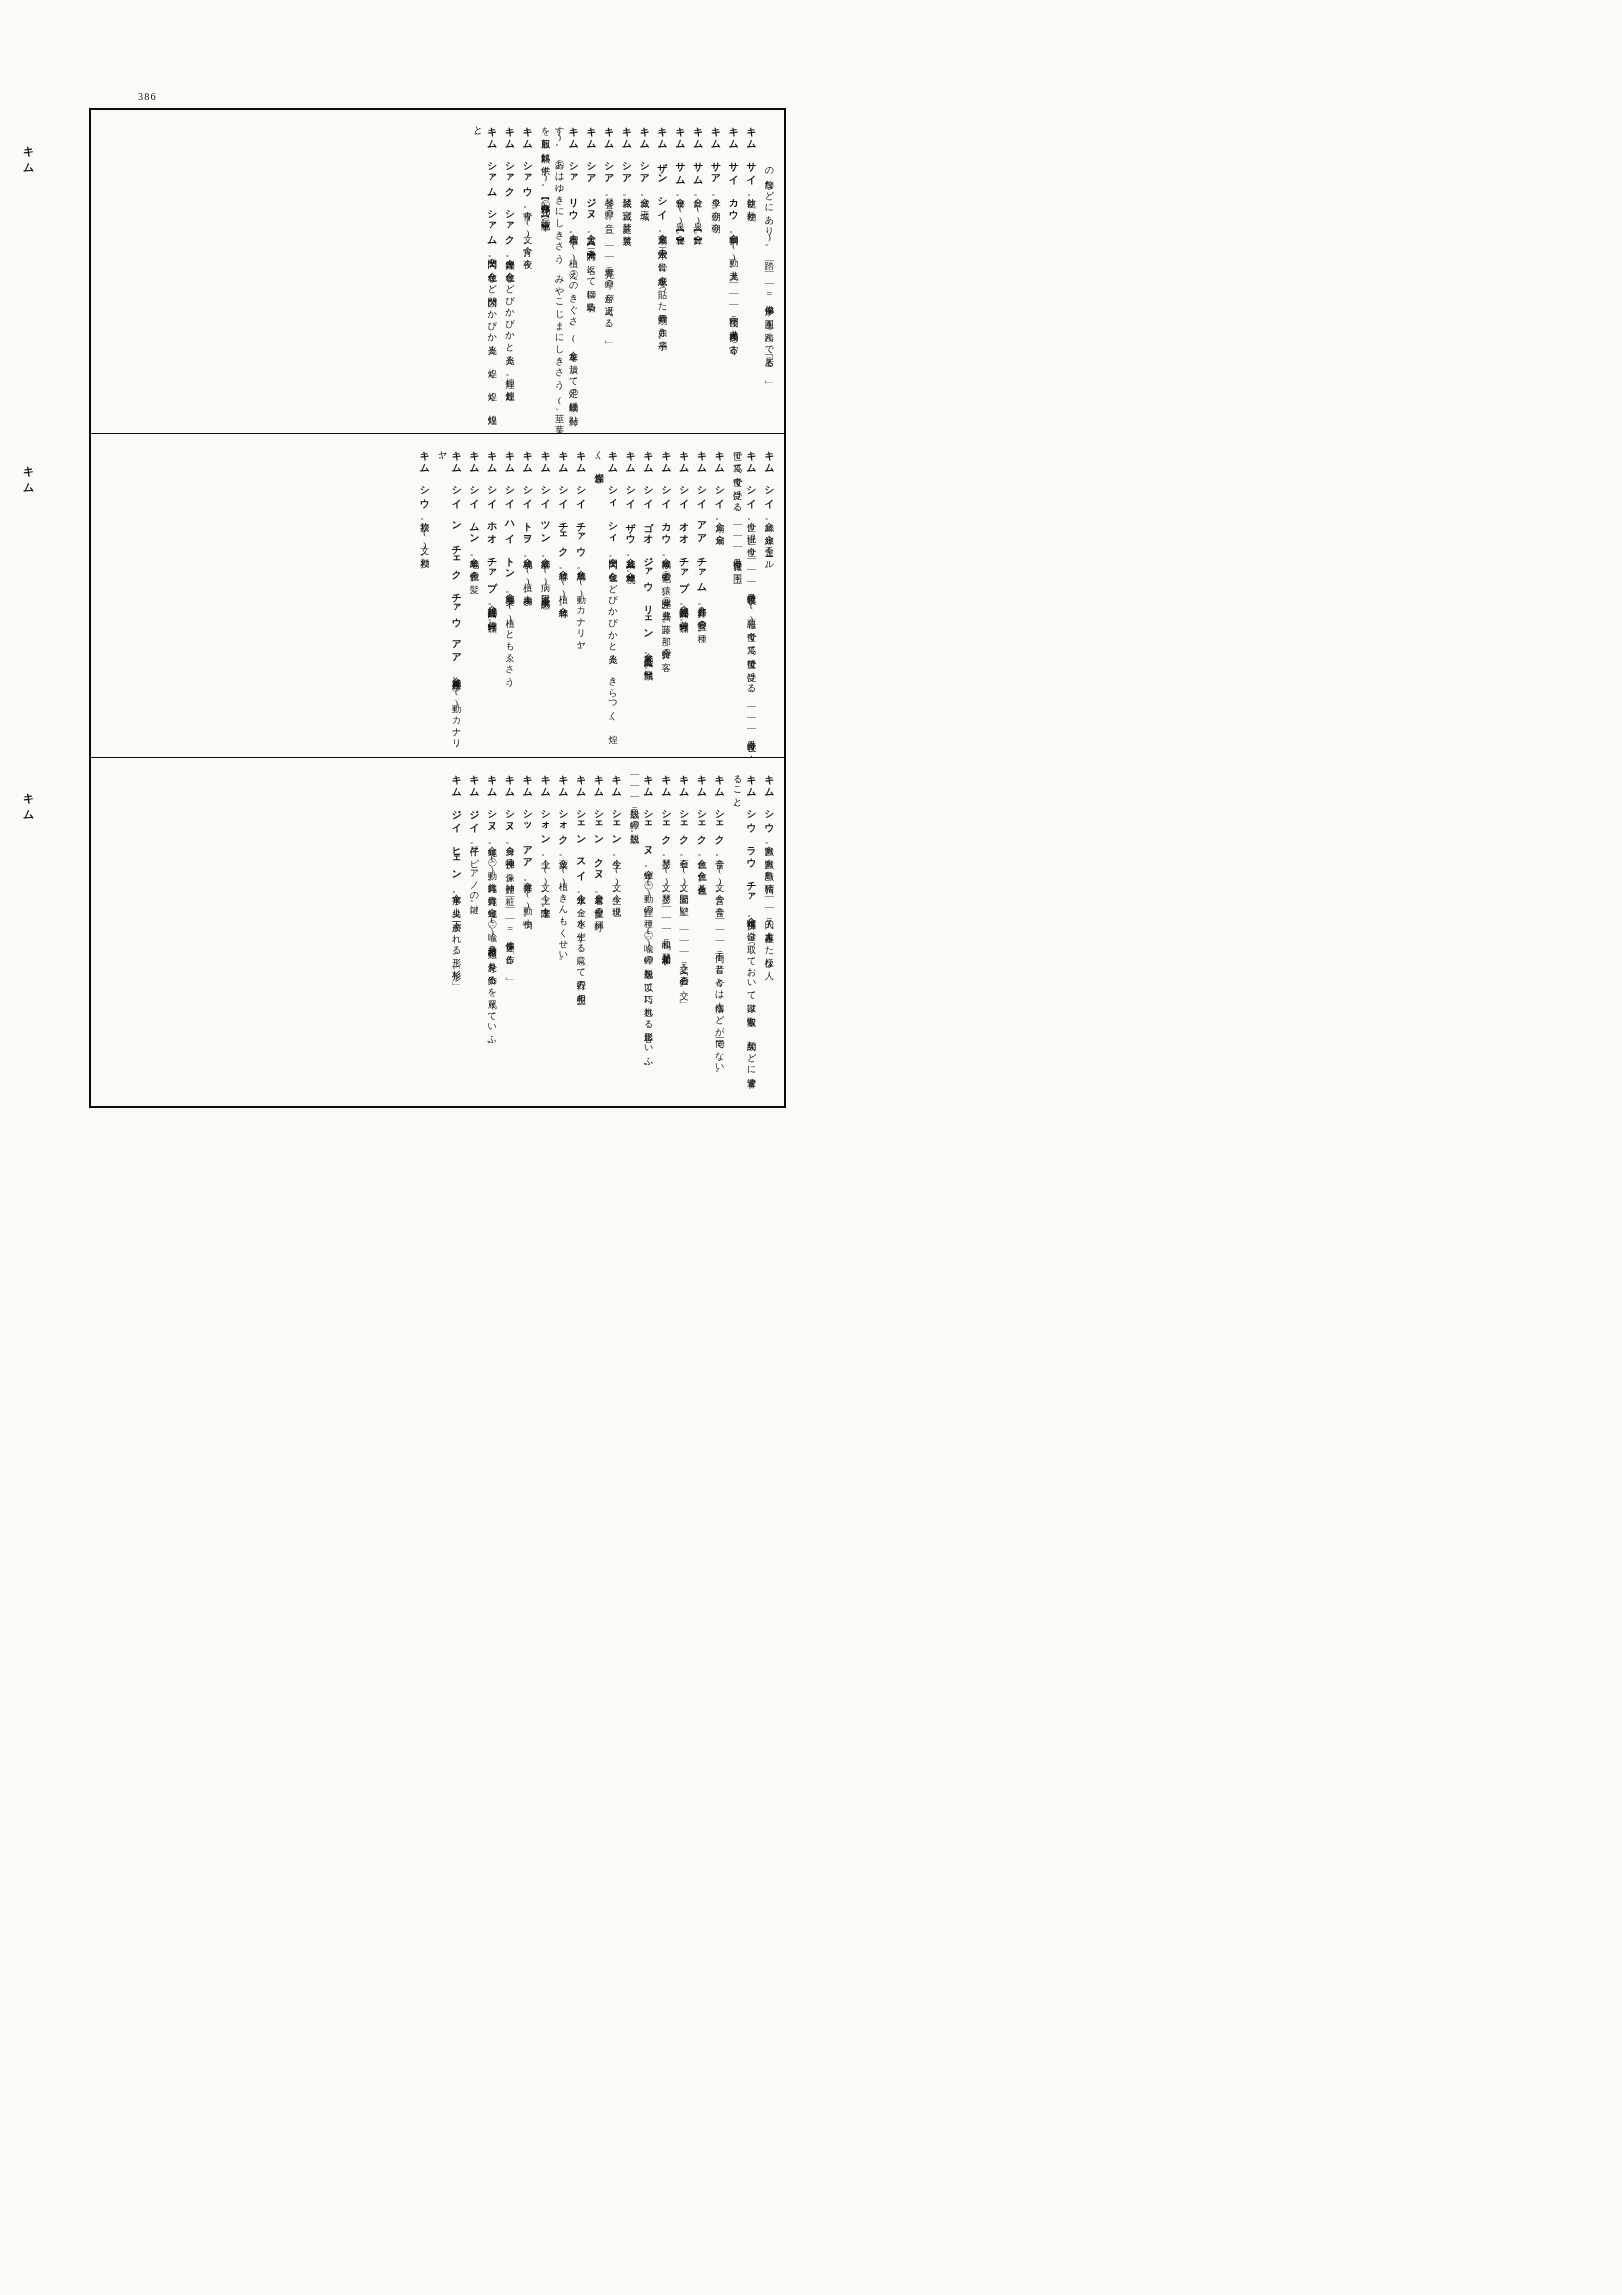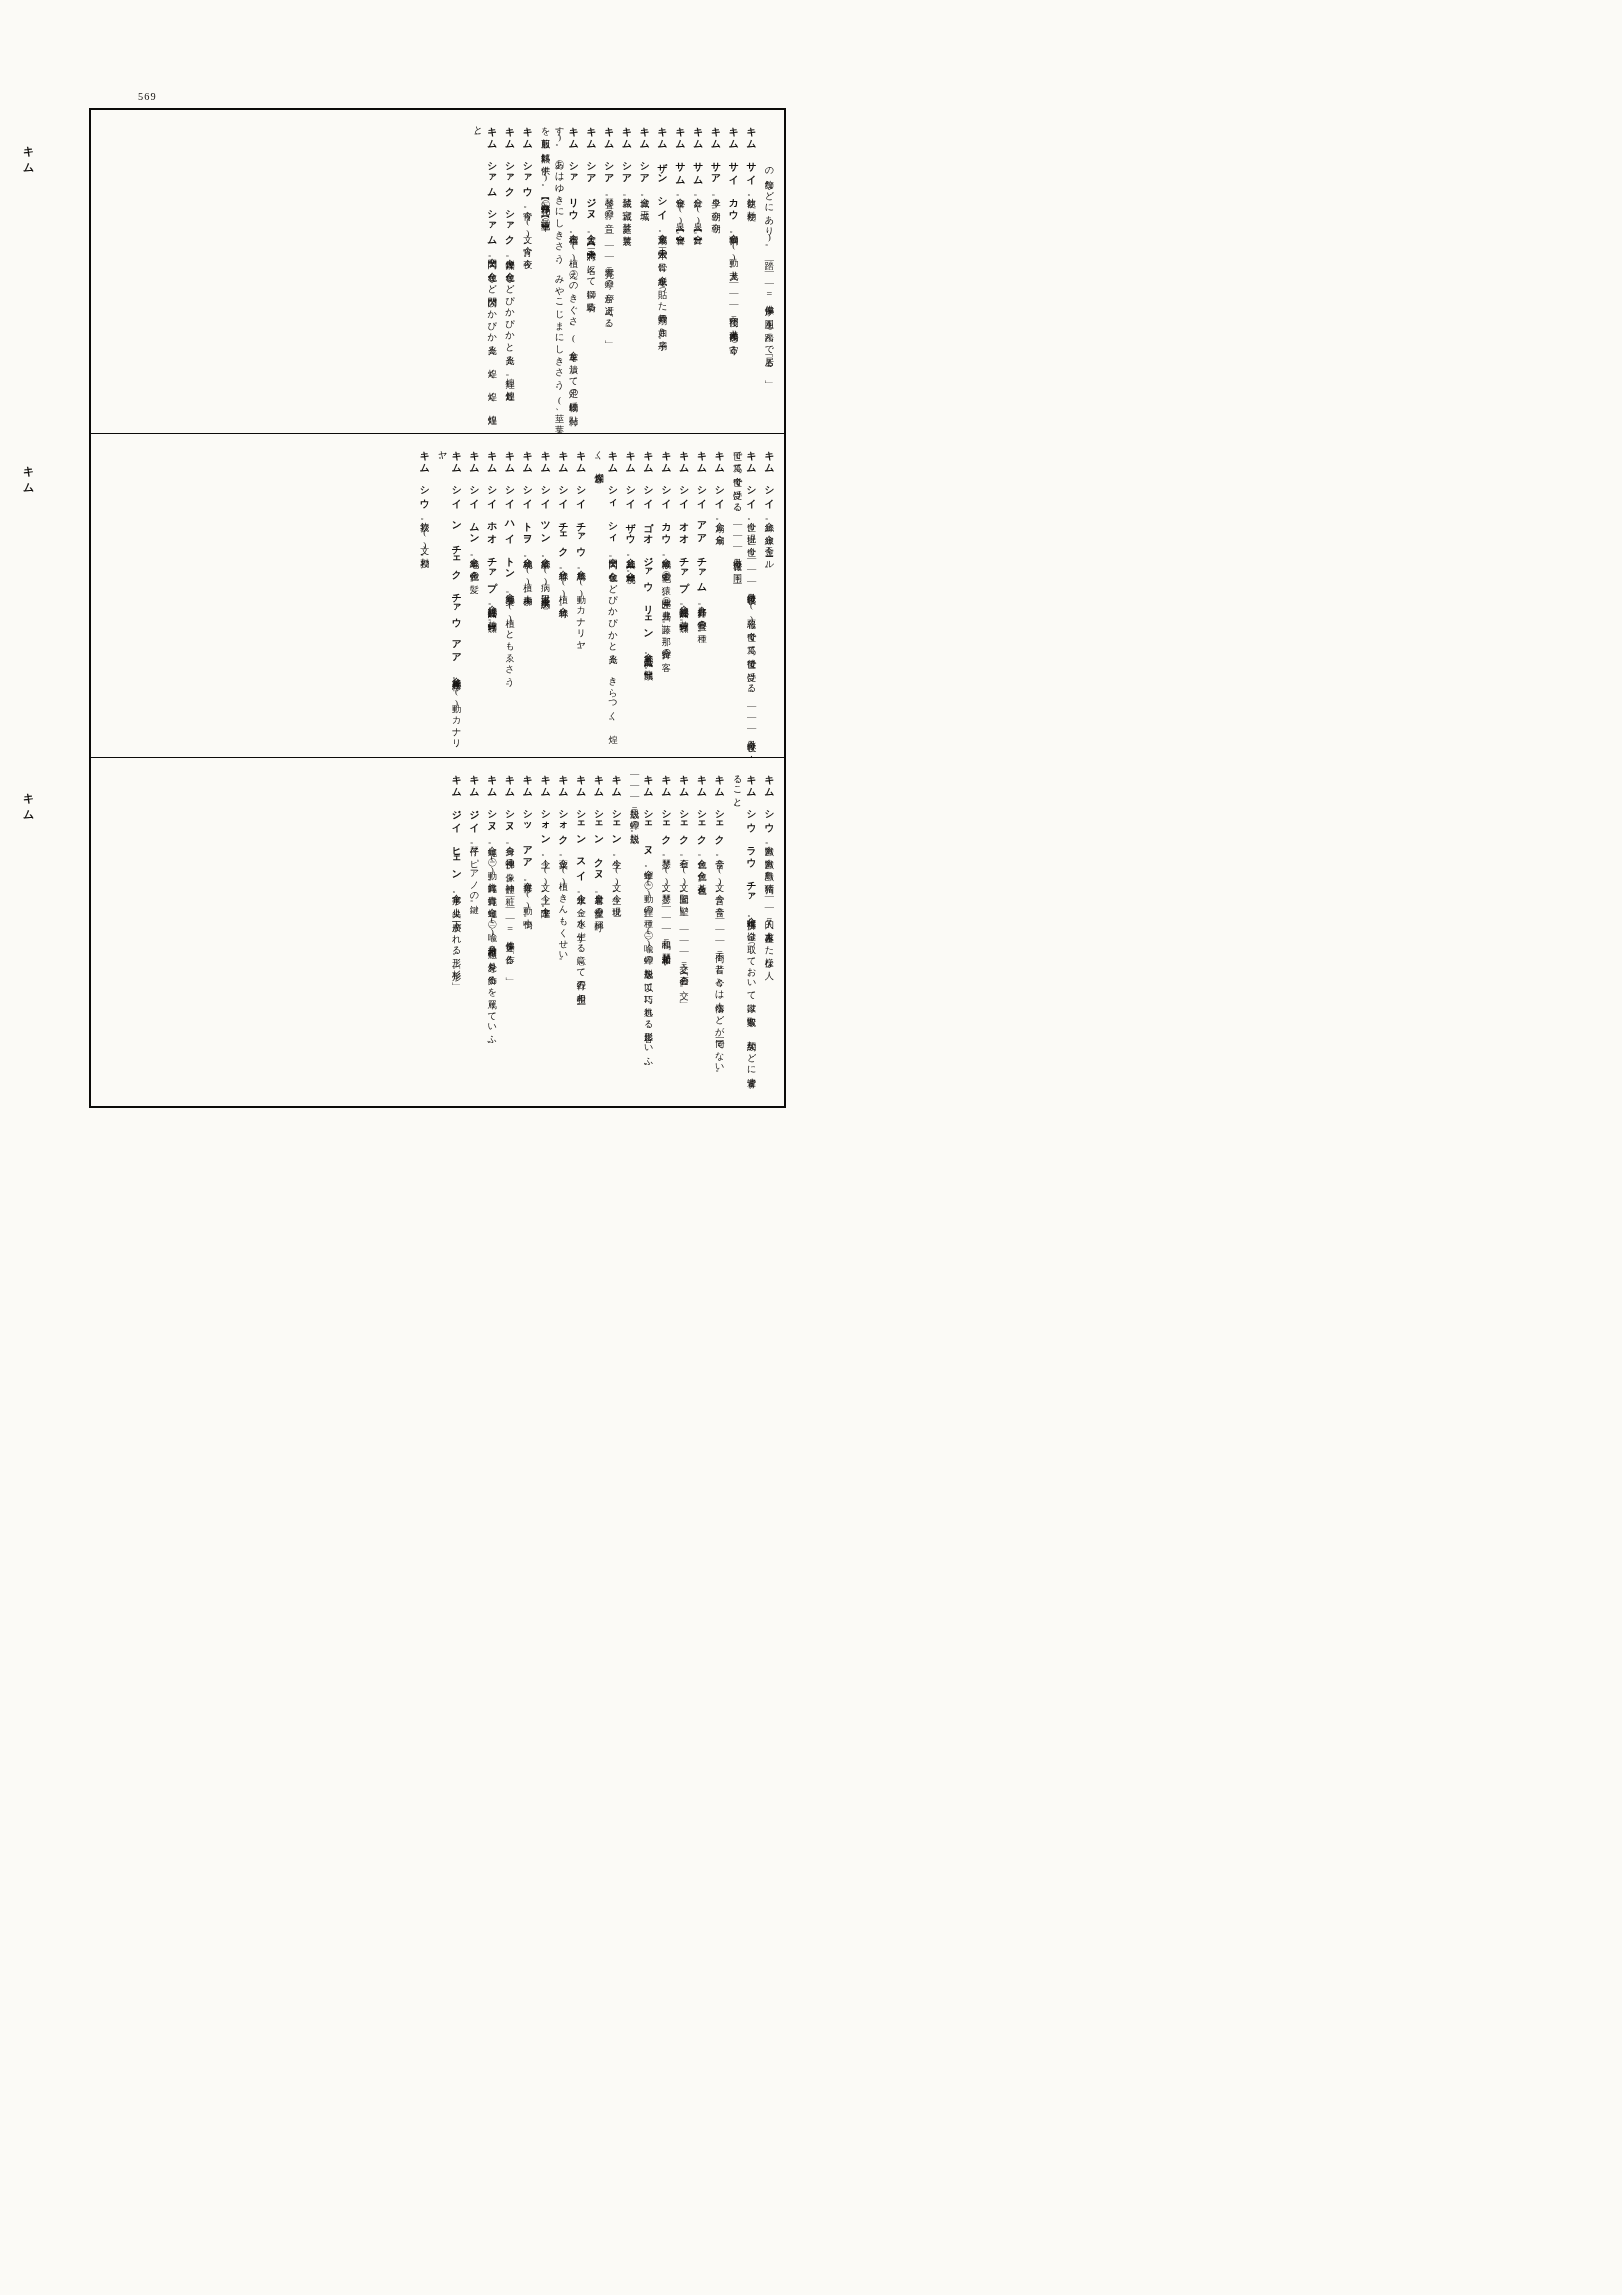--- a/index.html
+++ b/index.html
@@ -48,21 +48,21 @@
     font-family:"Liberation Sans", sans-serif;
     font-weight:bold;font-size:9.8px;
   }
   .entry .body{
     font-family:"Liberation Serif", serif;
   }
 </style>
 </head>
 <body>
 
-<div class="page-number">569</div>
+<div class="page-number">386</div>
 
 <div class="margin-label m1">キム</div>
 <div class="margin-label m2">キム</div>
 <div class="margin-label m3">キム</div>
 
 <div class="dict-box">
   <div class="band b1">
       <div class="entry"><span class="body">　　　　の飾などにあり)。踏———＝佛像が同上を踏んで居「る。」</span></div>
       <div class="entry"><span class="head">キム　サイ　</span><span class="body">欽使。勅使。</span></div>
       <div class="entry"><span class="head">キム　サイ　カウ　</span><span class="body">金獅狗。(動)尨犬。———守後門＝尨犬後門を守る。</span></div>

